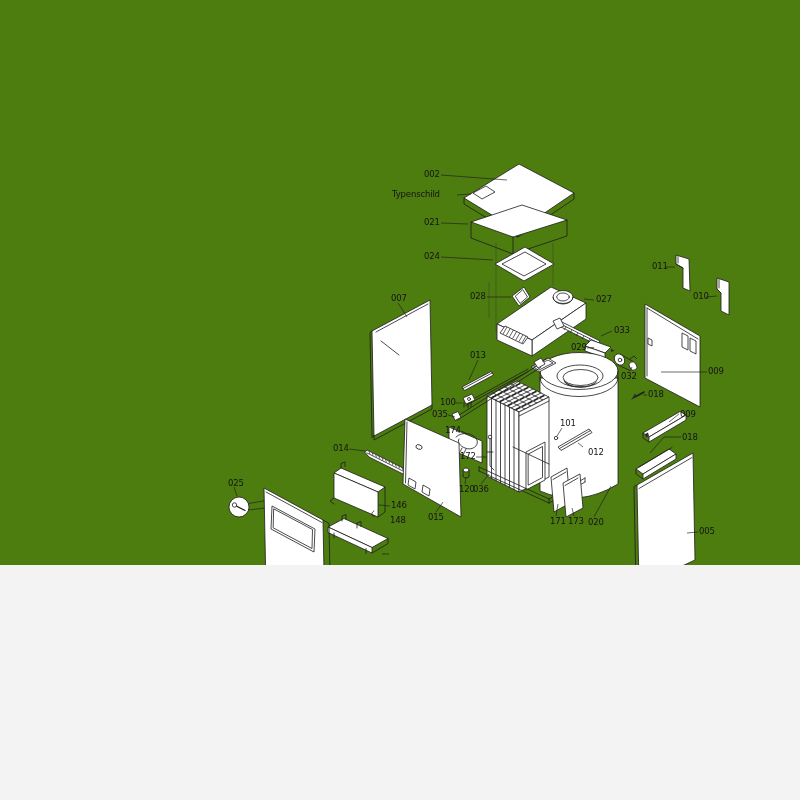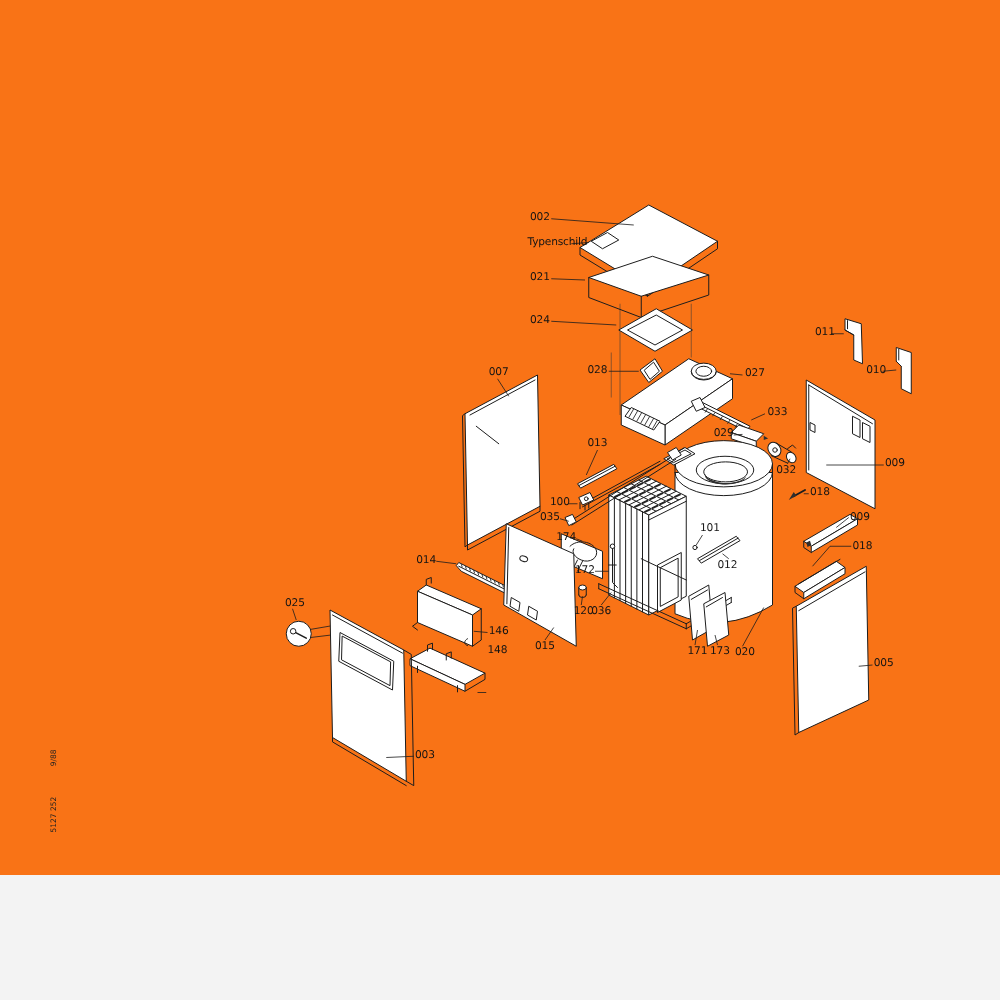--- a/index.html
+++ b/index.html
@@ -1,17 +1,17 @@
 <!DOCTYPE html>
 <html><head>
 <meta charset="utf-8">
 <style>
   html,body{margin:0;padding:0;background:#f3f3f3;}
   .stage{
-    position:relative;width:800px;height:700px;background:#f97316;
+    position:relative;width:800px;height:565px;background:#4d7c0f;
     font-family:"DejaVu Sans",sans-serif;overflow:hidden;margin:0 auto;
   }
   .stage svg{position:absolute;left:0;top:0;}
   svg .ln{fill:none;stroke:#1d1d1d;stroke-width:0.8;stroke-linejoin:round;stroke-linecap:round;}
   svg .wh{fill:#ffffff;stroke:#1d1d1d;stroke-width:0.8;stroke-linejoin:round;}
   svg .dk{fill:#2e2e2e;stroke:none;}
   svg .thin{fill:none;stroke:#3a3a3a;stroke-width:0.45;}
   svg .leader{fill:none;stroke:#1d1d1d;stroke-width:0.65;}
   svg .slat{fill:none;stroke:#222;stroke-width:1.6;}
   svg .teeth{fill:none;stroke:#222;stroke-width:0.7;}
@@ -286,40 +286,40 @@
     <path class="leader" d="M349,449 L365,451"></path>
     <path class="leader" d="M390,506 L379,505"></path>
     <path class="leader" d="M389,554 L382,554"></path>
     <path class="leader" d="M436,512 L443,502"></path>
     <path class="leader" d="M234,487 L237,496"></path>
     <path class="leader" d="M331,605 L309,606"></path>
   </g>
 </svg>
 
 <div class="part-label" style="left:424px;top:170px">002</div>
-<div class="part-label" style="left:422px;top:190px">Typenschild</div>
+<div class="part-label" style="left:392px;top:190px">Typenschild</div>
 <div class="part-label" style="left:424px;top:218px">021</div>
 <div class="part-label" style="left:424px;top:252px">024</div>
 <div class="part-label" style="left:470px;top:292px">028</div>
 <div class="part-label" style="left:596px;top:295px">027</div>
 <div class="part-label" style="left:614px;top:326px">033</div>
 <div class="part-label" style="left:571px;top:343px">029</div>
 <div class="part-label" style="left:621px;top:372px">032</div>
 <div class="part-label" style="left:470px;top:351px">013</div>
 <div class="part-label" style="left:440px;top:398px">100</div>
 <div class="part-label" style="left:432px;top:410px">035</div>
 <div class="part-label" style="left:445px;top:426px">174</div>
 <div class="part-label" style="left:460px;top:452px">172</div>
 <div class="part-label" style="left:459px;top:485px">120</div>
 <div class="part-label" style="left:473px;top:485px">036</div>
 <div class="part-label" style="left:550px;top:517px">171</div>
 <div class="part-label" style="left:568px;top:517px">173</div>
 <div class="part-label" style="left:588px;top:518px">020</div>
 <div class="part-label" style="left:560px;top:419px">101</div>
-<div class="part-label" style="left:574px;top:448px">012</div>
+<div class="part-label" style="left:588px;top:448px">012</div>
 <div class="part-label" style="left:648px;top:390px">018</div>
 <div class="part-label" style="left:680px;top:410px">009</div>
 <div class="part-label" style="left:682px;top:433px">018</div>
 <div class="part-label" style="left:699px;top:527px">005</div>
 <div class="part-label" style="left:708px;top:367px">009</div>
 <div class="part-label" style="left:693px;top:292px">010</div>
 <div class="part-label" style="left:652px;top:262px">011</div>
 <div class="part-label" style="left:391px;top:294px">007</div>
 <div class="part-label" style="left:333px;top:444px">014</div>
 <div class="part-label" style="left:391px;top:501px">146</div>

